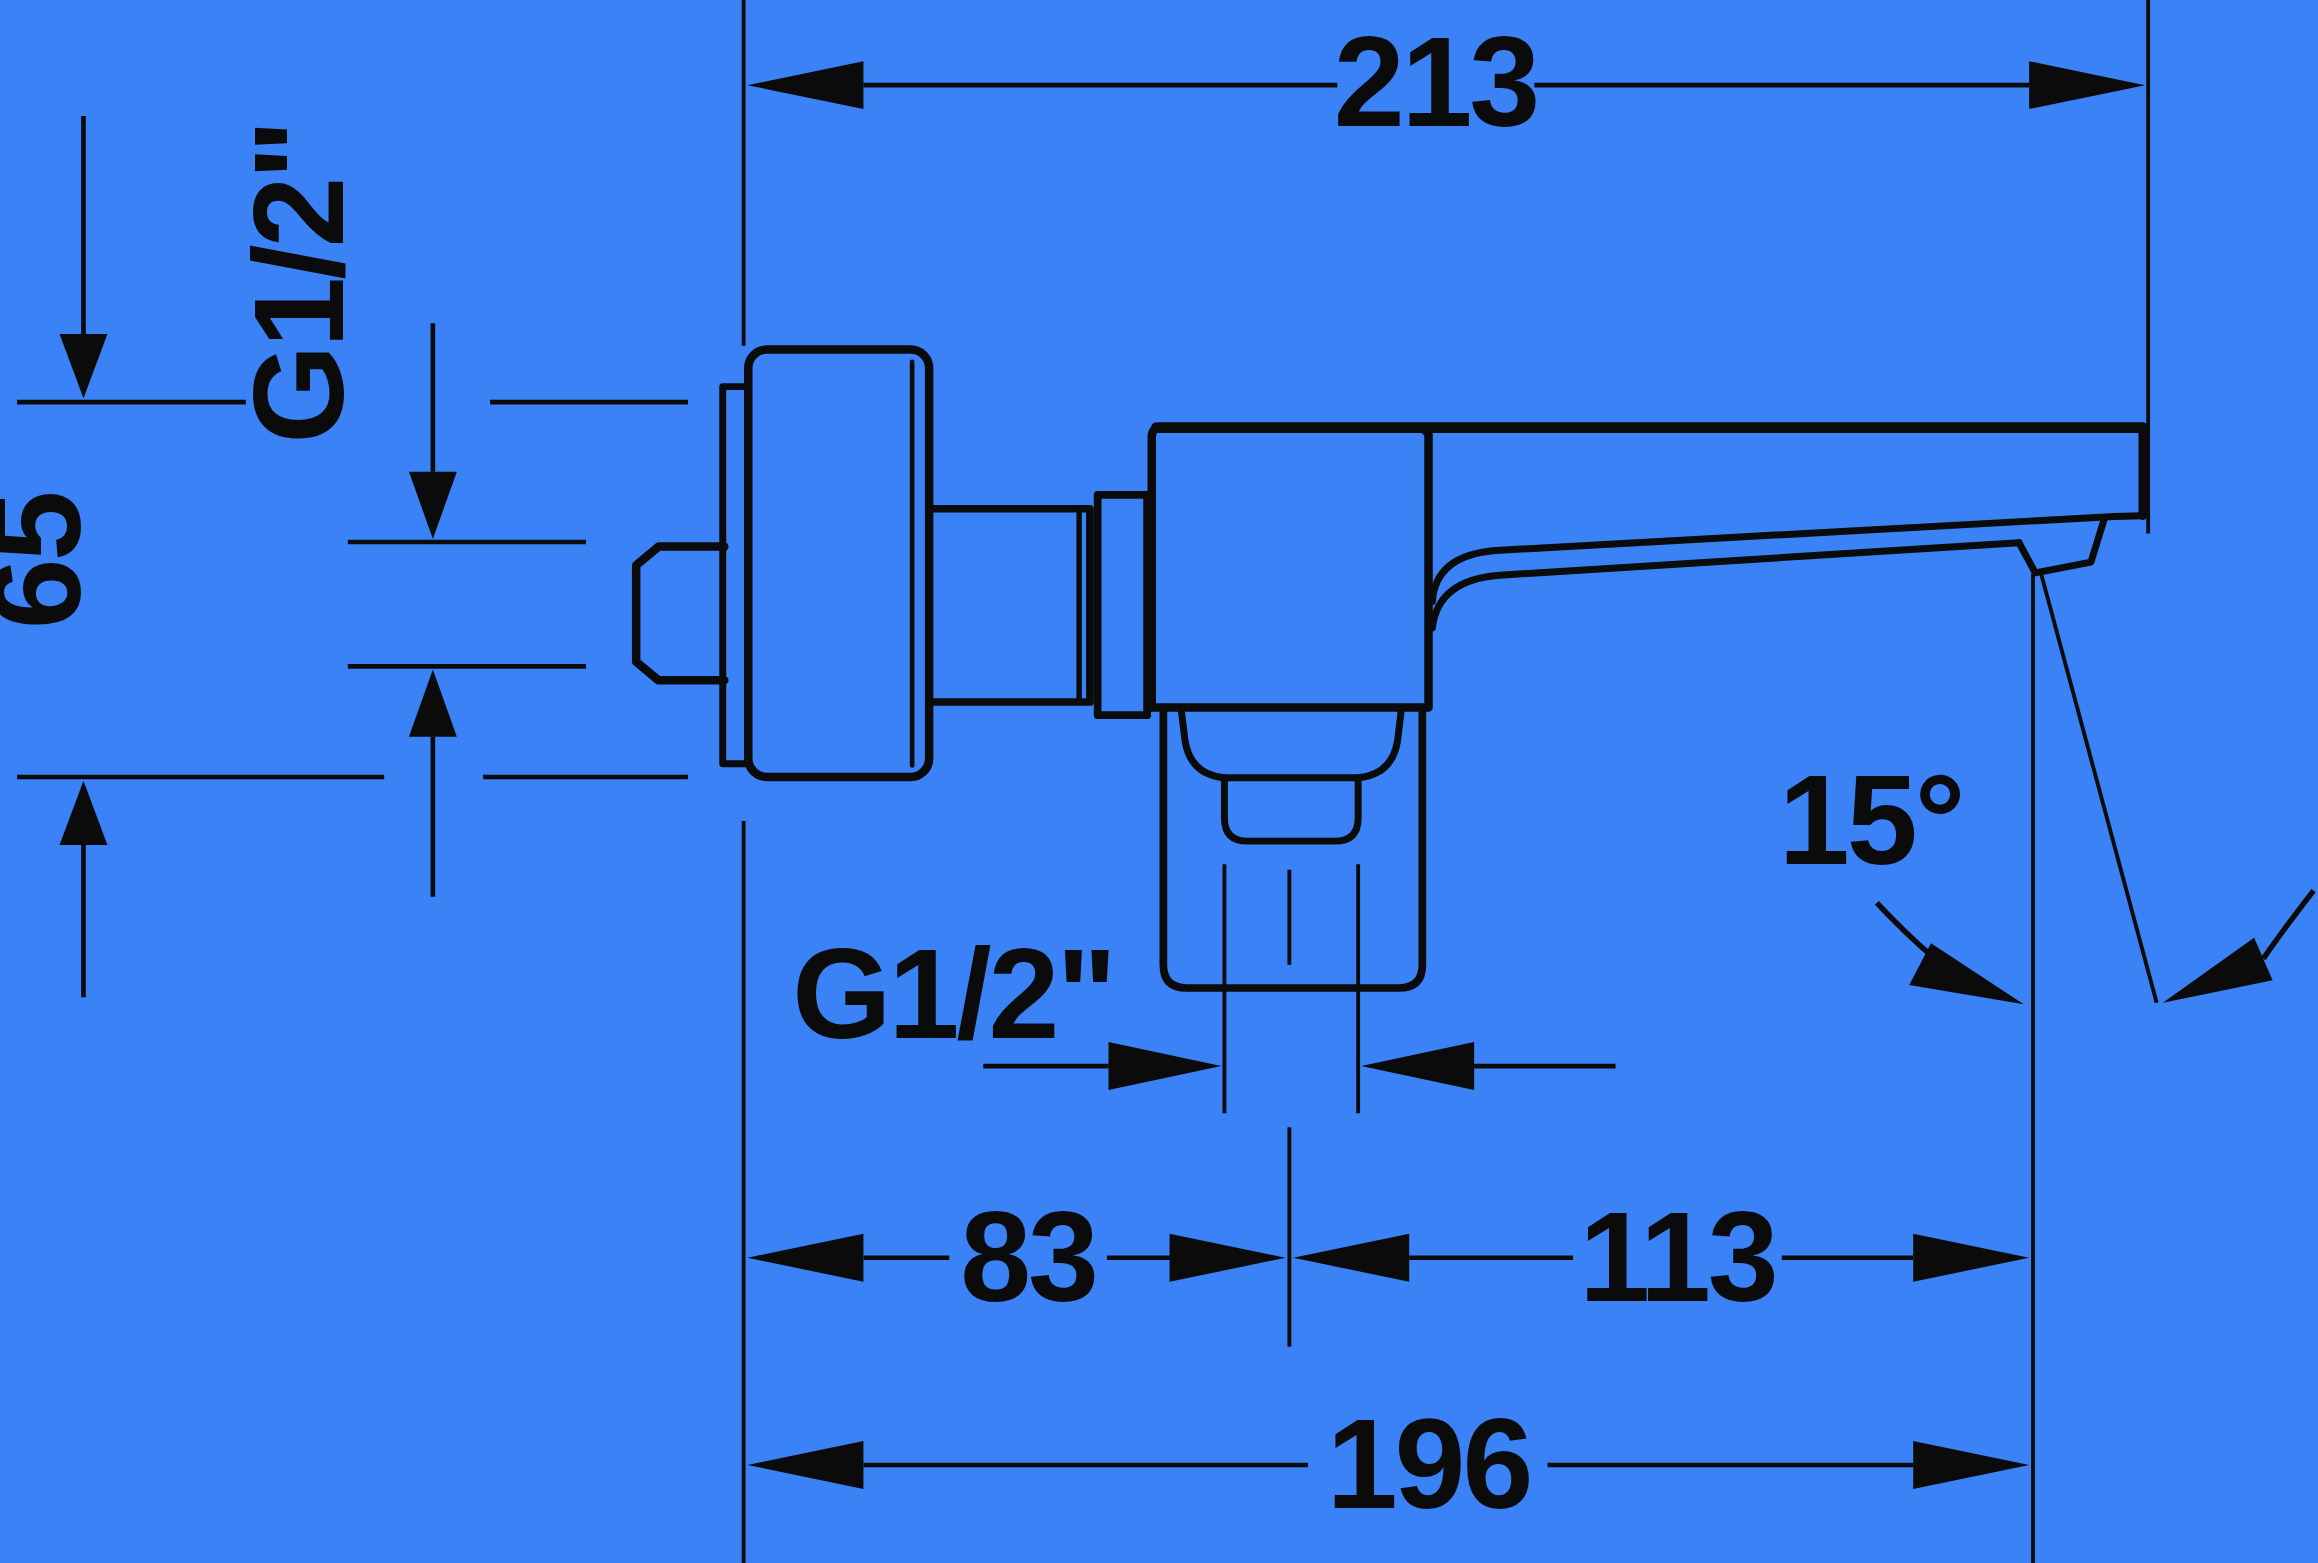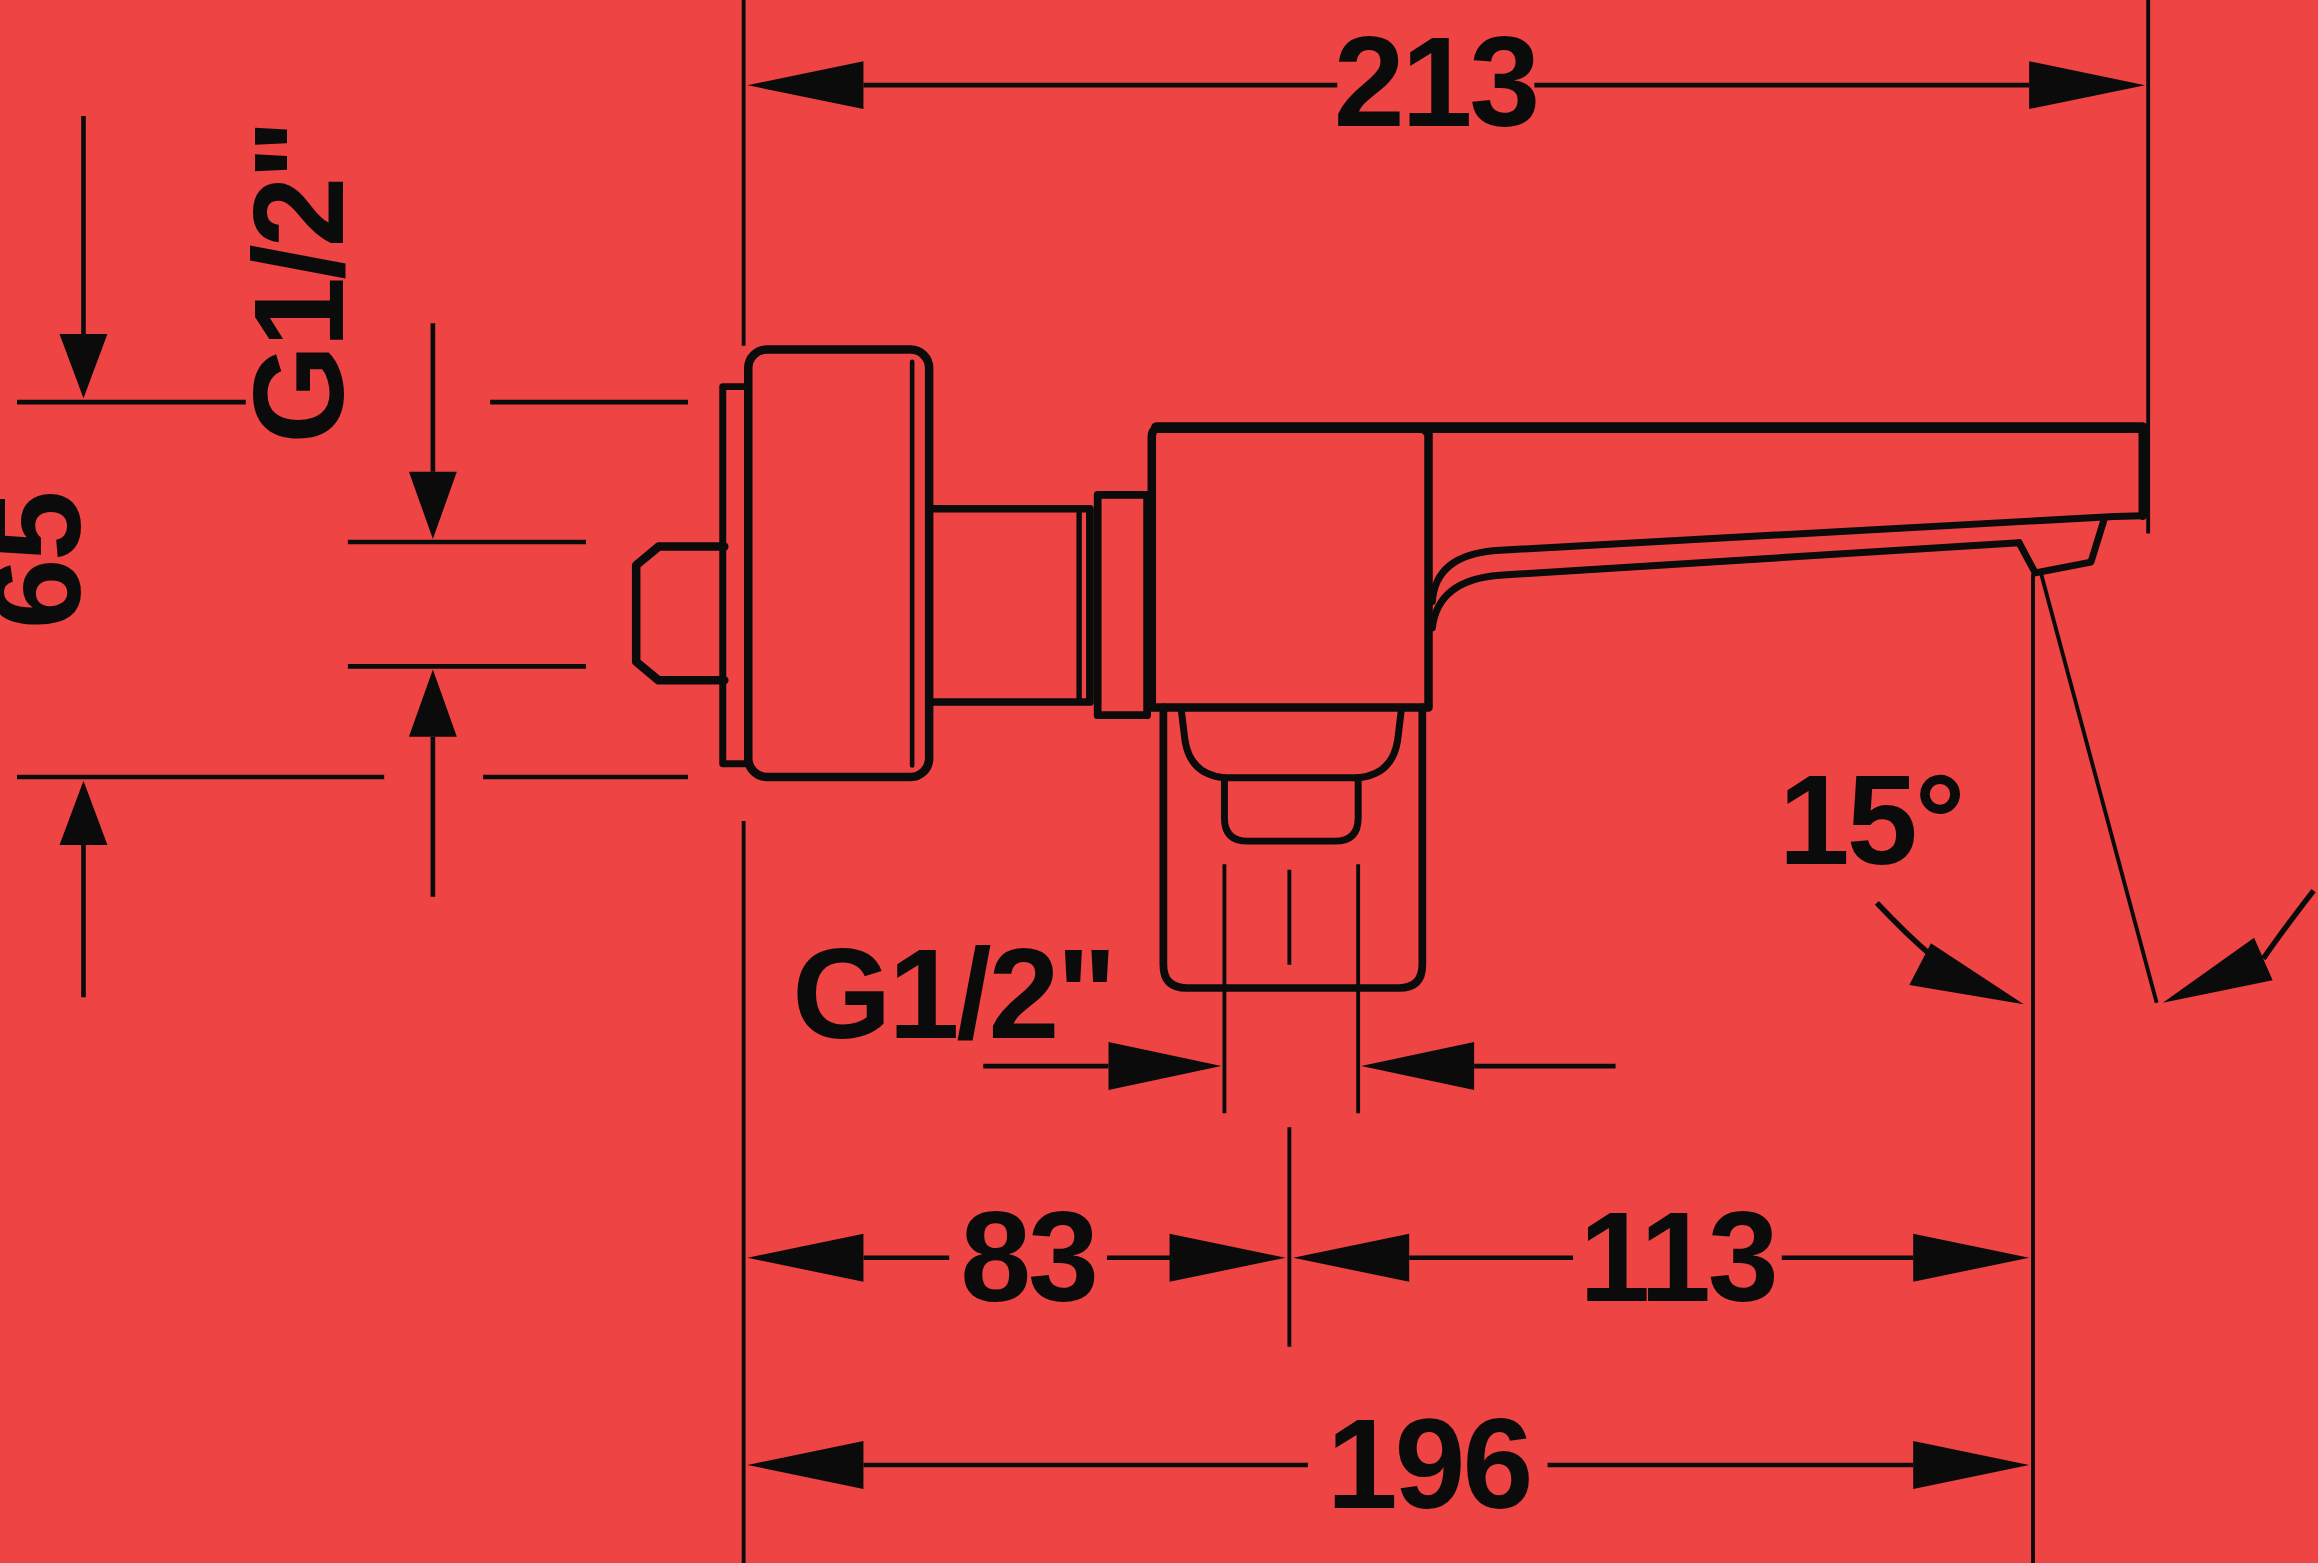--- a/index.html
+++ b/index.html
@@ -1,16 +1,16 @@
 <!DOCTYPE html>
 <html style="font-size:12.4px"><head>
 <meta charset="utf-8">
 <style>
   html,body{margin:0;padding:0;background:#ffffff;}
-  .stage{width:2319px;height:1564px;position:relative;background:#ef4444;overflow:hidden;}
+  .stage{width:2319px;height:1564px;position:relative;background:#3b82f6;overflow:hidden;}
   svg{display:block;}
   text{font-family:"Liberation Sans","DejaVu Sans",sans-serif;font-weight:bold;fill:#0b0b0b;letter-spacing:-4px;}
   .dimtxt{font-size:165px;}
 </style>
 </head>
 <body>
 
 <div class="stage">
 <svg width="2319" height="1564" viewBox="0 0 3000 2023">
 

